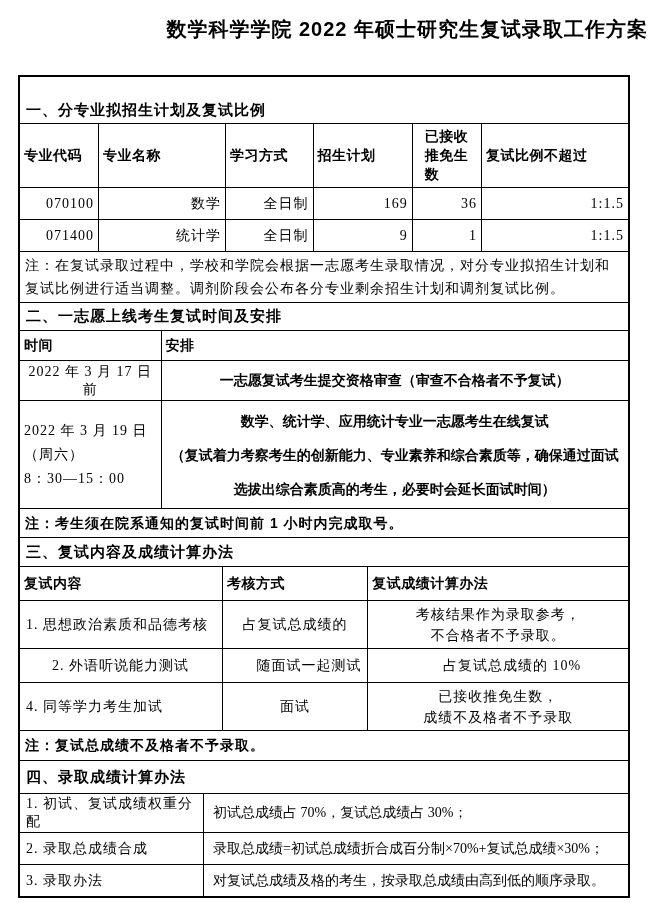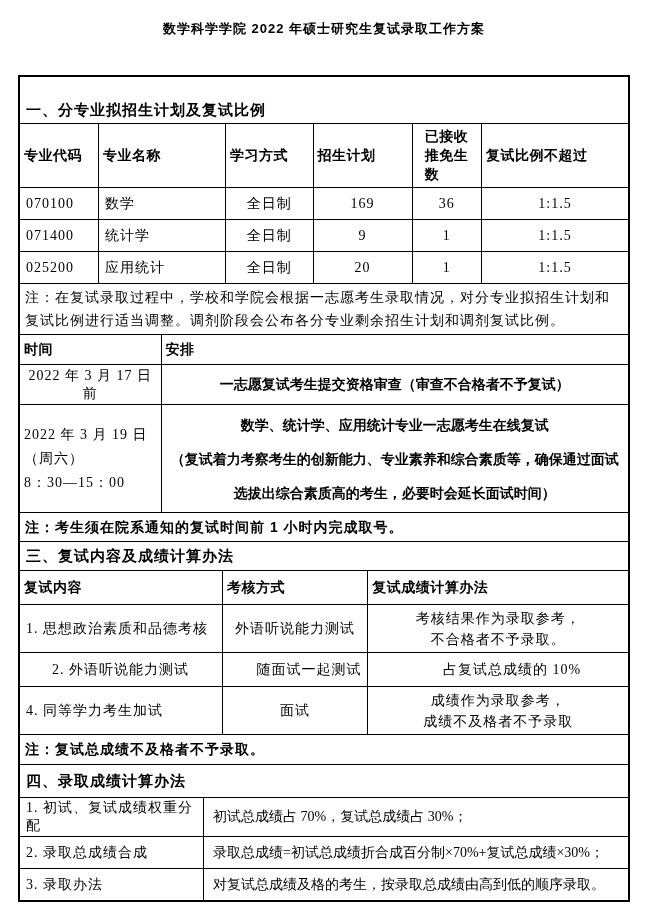--- a/index.html
+++ b/index.html
@@ -11,22 +11,22 @@
   }
   .page {
     width: 648px;
     height: 912px;
     background: #ffffff;
     position: relative;
     box-sizing: border-box;
   }
   .doc-title {
     padding-top: 16px;
-    text-align: center;
-    font-size: 13px;
+    text-align: right;
+    font-size: 20px;
     line-height: 26px;
     font-weight: bold;
     font-family: "Liberation Sans", sans-serif;
     letter-spacing: 1px;
   }
   .tables-wrap {
     position: absolute;
     left: 18px;
     top: 75px;
     width: 612px;
@@ -75,21 +75,21 @@
   }
   .th-wrap3 { padding: 0 12px; line-height: 19px; }
   .c { text-align: center; }
   .l { text-align: left; padding-left: 6px; }
   .note-cell { text-align: left; padding: 2px 5px; line-height: 23px; }
   .tight { letter-spacing: 0; }
 
   
   .h-sec1  td { height: 24px; }
   .h-head1 td { height: 61px; }
-  .h-data1 td { height: 29px; }
+  .h-data1 td { height: 29px; text-align: right; }
   .h-note1 td { height: 44px; }
   .h-sec2  td { height: 25px; }
   .h-head2 td { height: 27px; }
   .h-r21   td { height: 37px; }
   .h-r22   td { height: 103px; }
   .h-note2 td { height: 24px; }
   .h-sec3  td { height: 26px; }
   .h-head3 td { height: 31px; }
   .h-r3a   td { height: 45px; }
   .h-r3b   td { height: 31px; padding-left: 32px; }
@@ -141,40 +141,35 @@
         <td class="c">1:1.5</td>
       </tr>
       <tr class="h-data1">
         <td class="l">071400</td>
         <td class="l">统计学</td>
         <td class="c">全日制</td>
         <td class="c">9</td>
         <td class="c">1</td>
         <td class="c">1:1.5</td>
       </tr>
-      <tr class="h-data1">
-        <td class="l">025200</td>
-        <td class="l">应用统计</td>
-        <td class="c">全日制</td>
-        <td class="c">20</td>
-        <td class="c">1</td>
-        <td class="c">1:1.5</td>
-      </tr>
       <tr class="h-note1">
         <td colspan="6" class="note-cell">注：在复试录取过程中，学校和学院会根据一志愿考生录取情况，对分专业拟招生计划和复试比例进行适当调整。调剂阶段会公布各分专业剩余招生计划和调剂复试比例。</td>
       </tr>
     </tbody>
       </table>
 
     <table>
       <colgroup>
         <col style="width:23.2%">
           <col style="width:76.8%">
       </colgroup>
       <tbody>
+          <tr class="h-sec2">
+        <td colspan="2" class="sec-heading">二、一志愿上线考生复试时间及安排</td>
+      </tr>
       <tr class="h-head2">
         <td class="th">时间</td>
         <td class="th">安排</td>
       </tr>
       <tr class="h-r21">
         <td class="c">2022 年 3 月 17 日前</td>
         <td class="c b tight">一志愿复试考生提交资格审查（审查不合格者不予复试）</td>
       </tr>
       <tr class="h-r22">
         <td class="time-cell">
@@ -203,36 +198,36 @@
           <tr class="h-sec3">
         <td colspan="3" class="sec-heading">三、复试内容及成绩计算办法</td>
       </tr>
       <tr class="h-head3">
         <td class="th">复试内容</td>
         <td class="th">考核方式</td>
         <td class="th">复试成绩计算办法</td>
       </tr>
       <tr class="h-r3a">
         <td class="l">1. 思想政治素质和品德考核</td>
-        <td class="c">外语听说能力测试</td>
+        <td class="c">占复试总成绩的</td>
         <td class="two-line">
           <div>考核结果作为录取参考，</div>
           <div>不合格者不予录取。</div>
         </td>
       </tr>
       <tr class="h-r3b">
         <td class="l">2. 外语听说能力测试</td>
         <td class="c">随面试一起测试</td>
         <td class="c">占复试总成绩的 10%</td>
       </tr>
       <tr class="h-r3a">
         <td class="l">4. 同等学力考生加试</td>
         <td class="c">面试</td>
         <td class="two-line">
-          <div>成绩作为录取参考，</div>
+          <div>已接收推免生数，</div>
           <div>成绩不及格者不予录取</div>
         </td>
       </tr>
       <tr class="h-note3">
         <td colspan="3" class="note-cell b">注：复试总成绩不及格者不予录取。</td>
       </tr>
     </tbody>
       </table>
 
     <table>

